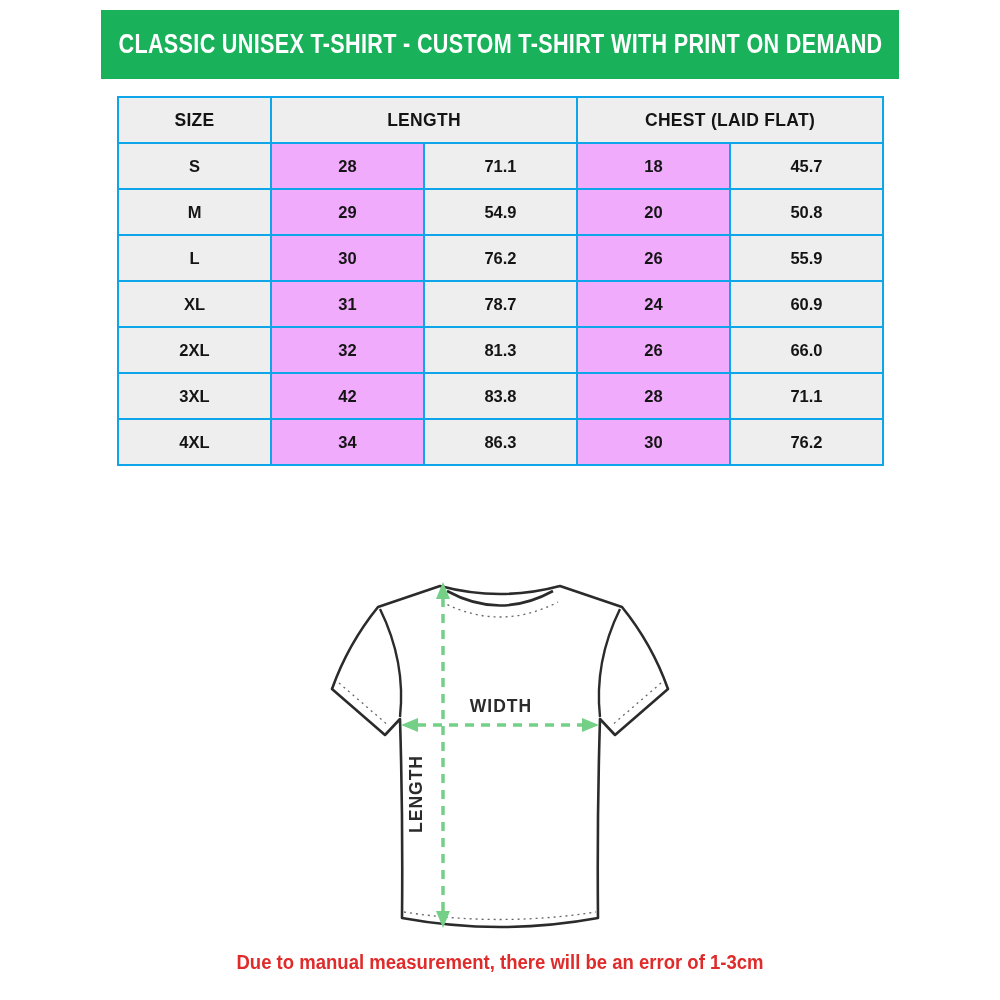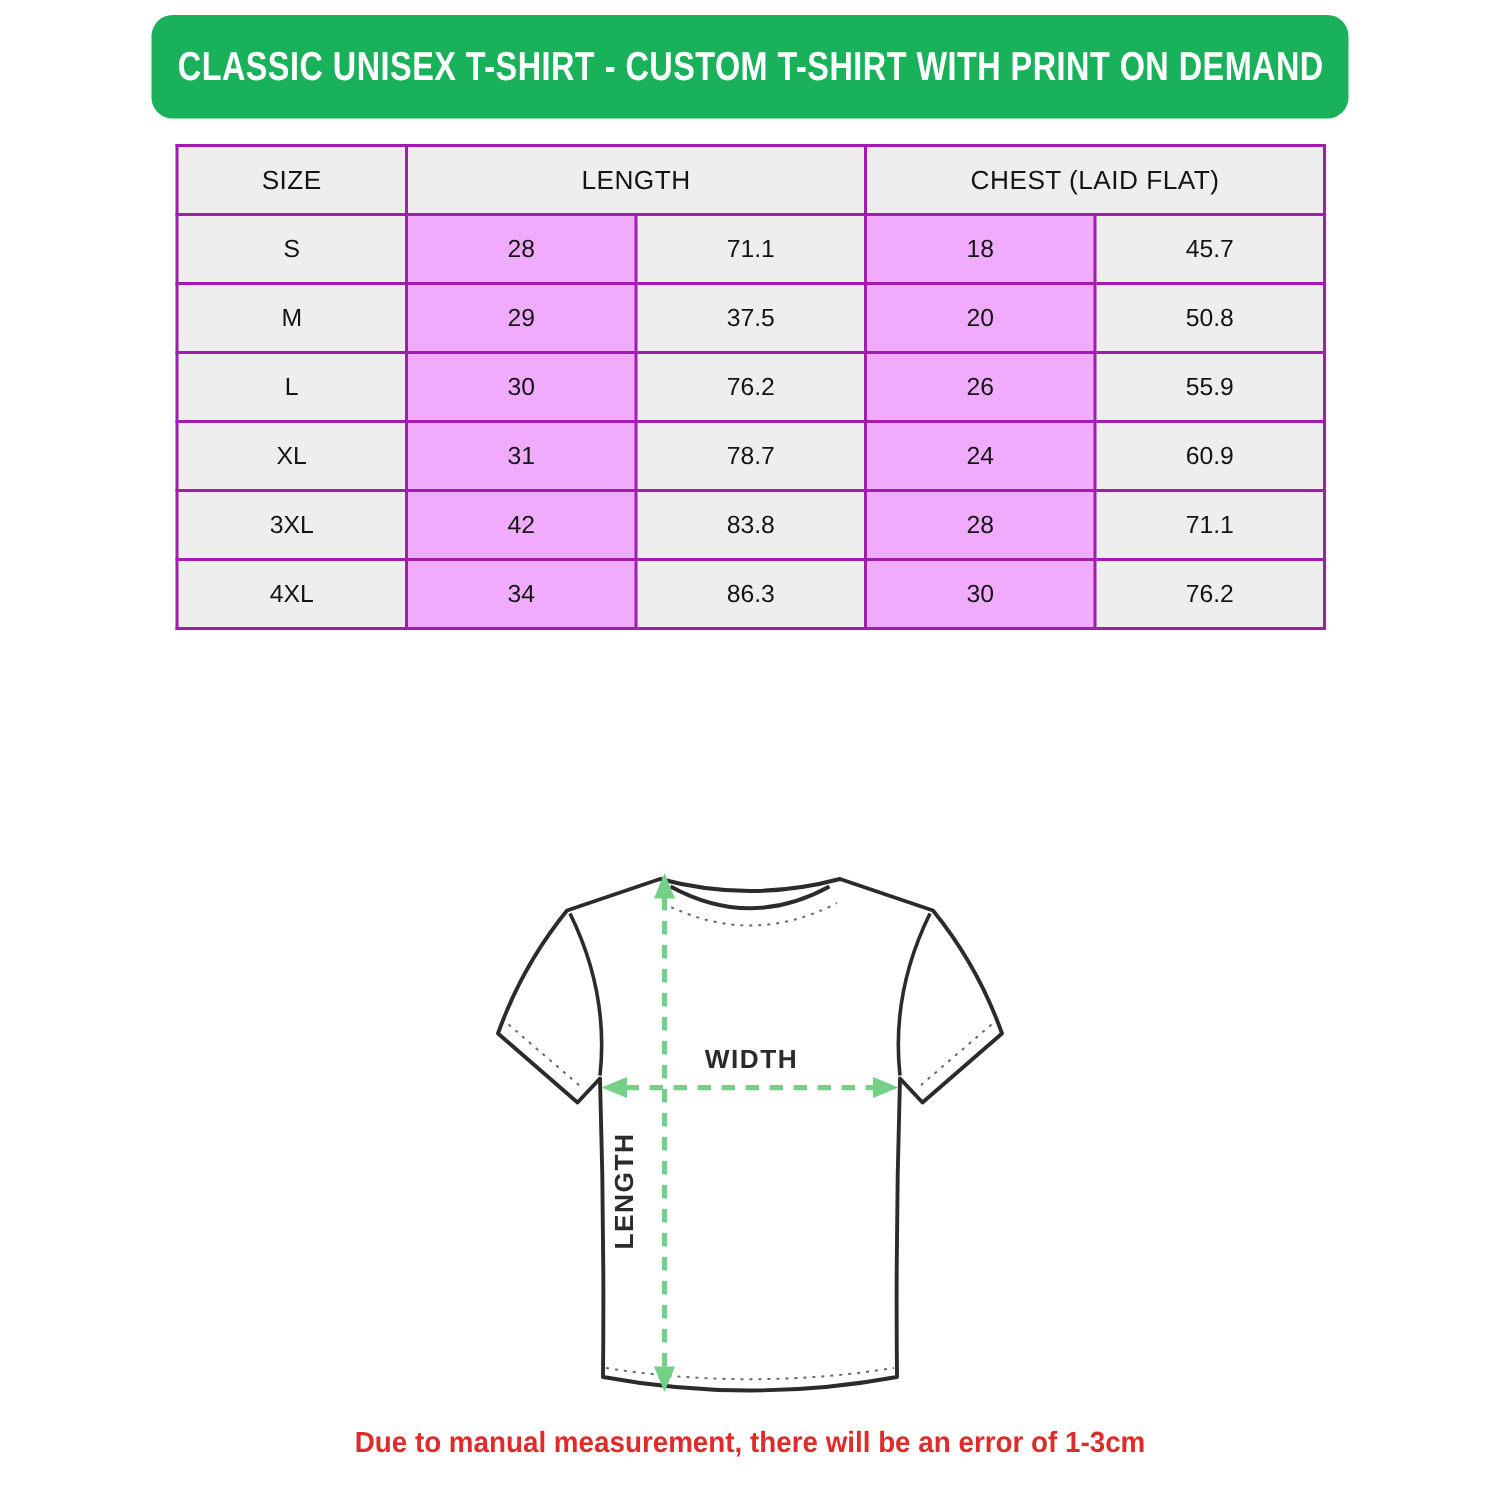--- a/index.html
+++ b/index.html
@@ -4,34 +4,34 @@
 <style>
   html,body{margin:0;padding:0;background:#ffffff;}
   .page{
     position:relative;width:1000px;height:1000px;background:#ffffff;
     font-family:"Liberation Sans",sans-serif;overflow:hidden;
   }
   
   .banner{
     position:absolute;left:101px;top:10px;width:798px;height:69px;
     background:#19b25b;display:flex;align-items:center;justify-content:center;
-    border-radius:14px;
+    border-radius:0;
   }
   .banner-title{
     margin:0;color:#ffffff;font-size:27px;font-weight:bold;white-space:nowrap;
     letter-spacing:.4px;transform:scaleX(.80);transform-origin:center;
   }
   
   table.size-chart{
     position:absolute;left:117px;top:96px;width:765px;
     border-collapse:collapse;table-layout:fixed;
   }
   .size-chart th,.size-chart td{
-    border:2px solid #a21caf;height:44px;text-align:center;vertical-align:middle;
-    font-weight:normal;color:#141414;padding:0;
+    border:2px solid #0ea5e9;height:44px;text-align:center;vertical-align:middle;
+    font-weight:bold;color:#141414;padding:0;
   }
   .size-chart th{background:#eeeeee;font-size:17.5px;letter-spacing:.3px;}
   .size-chart td{background:#f0abfc;font-size:16.5px;}
   .size-chart td.g{background:#eeeeee;}
   
   .shirt-wrap{position:absolute;left:300px;top:562px;width:400px;height:400px;}
   .shirt-wrap svg{display:block;}
   .shirt-wrap text{
     font-family:"Liberation Sans",sans-serif;font-weight:bold;fill:#2b2b2b;
   }
@@ -68,37 +68,44 @@
     <tr>
       <td class="g">S</td>
       <td>28</td>
       <td class="g">71.1</td>
       <td>18</td>
       <td class="g">45.7</td>
     </tr>
     <tr>
       <td class="g">M</td>
       <td>29</td>
-      <td class="g">37.5</td>
+      <td class="g">54.9</td>
       <td>20</td>
       <td class="g">50.8</td>
     </tr>
     <tr>
       <td class="g">L</td>
       <td>30</td>
       <td class="g">76.2</td>
       <td>26</td>
       <td class="g">55.9</td>
     </tr>
     <tr>
       <td class="g">XL</td>
       <td>31</td>
       <td class="g">78.7</td>
       <td>24</td>
       <td class="g">60.9</td>
+    </tr>
+    <tr>
+      <td class="g">2XL</td>
+      <td>32</td>
+      <td class="g">81.3</td>
+      <td>26</td>
+      <td class="g">66.0</td>
     </tr>
     <tr>
       <td class="g">3XL</td>
       <td>42</td>
       <td class="g">83.8</td>
       <td>28</td>
       <td class="g">71.1</td>
     </tr>
     <tr>
       <td class="g">4XL</td>

